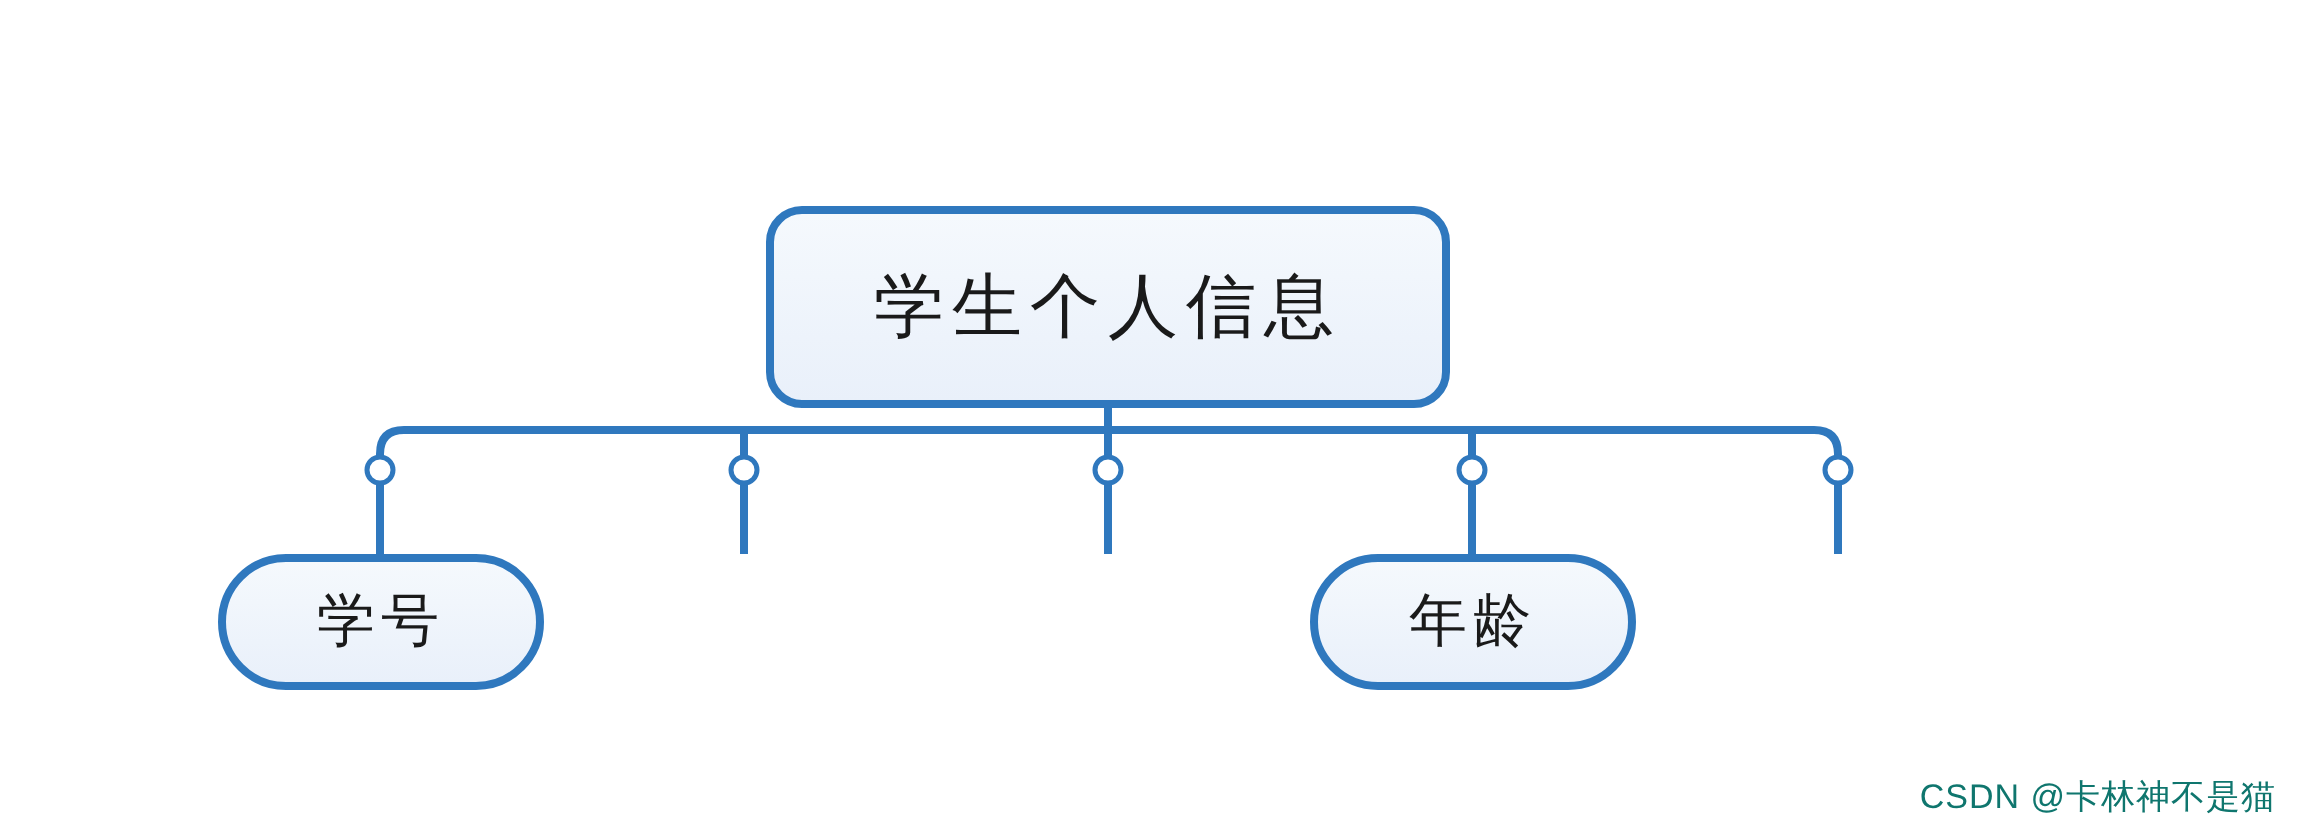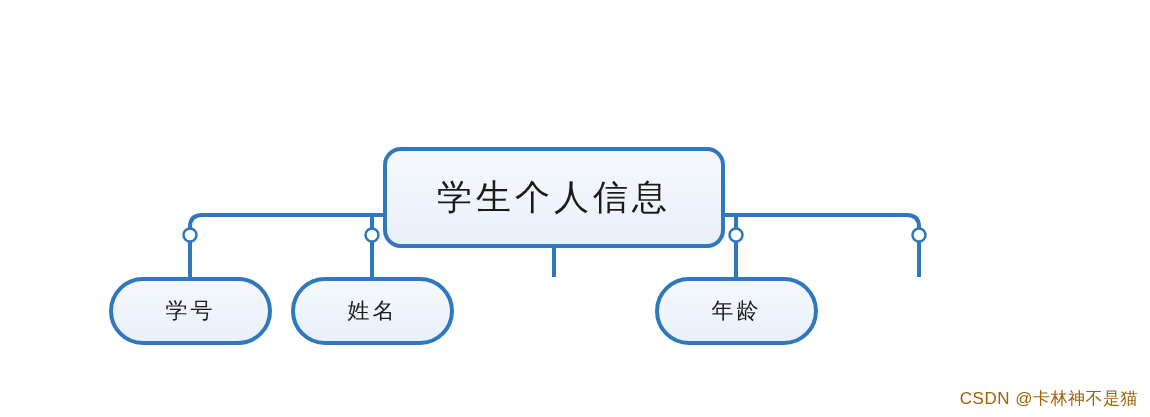--- a/index.html
+++ b/index.html
@@ -35,39 +35,38 @@
     cursor: default;
   }
   .node-root {
     left: 383px;
     top: 103px;
     width: 342px;
     height: 101px;
     border-radius: 18px;
     font-size: 35px;
     letter-spacing: 4px;
-    margin-top: 44px;
   }
   .node-child {
     top: 277px;
     width: 163px;
     height: 68px;
     border-radius: 34px;
-    font-size: 22px;
+    font-size: 29px;
     letter-spacing: 3px;
   }
   .node span {
     white-space: nowrap;
   }
   .watermark {
     position: absolute;
     right: 12px;
     bottom: 7px;
     font-size: 17px;
-    color: #a16207;
+    color: #0f766e;
     letter-spacing: 0.5px;
     text-shadow: 1px 1px 0 rgba(255,255,255,0.9);
   }
 </style>
 </head>
 <body>
 
 <div class="canvas">
 
   <svg class="connectors" viewBox="0 0 1150 417" xmlns="http://www.w3.org/2000/svg">
@@ -86,22 +85,19 @@
     <circle cx="919" cy="235" r="6.5" fill="#ffffff" stroke="#2f78be" stroke-width="2.5"></circle>
   </svg>
 
   <div class="node node-root">
     <span>学生个人信息</span>
   </div>
 
   <div class="node node-child" style="left:109px">
     <span>学号</span>
   </div>
-  <div class="node node-child" style="left:291px">
-    <span>姓名</span>
-  </div>
   <div class="node node-child" style="left:655px">
     <span>年龄</span>
   </div>
 
   <div class="watermark">CSDN @卡林神不是猫</div>
 
 </div>
 
 </body></html>

